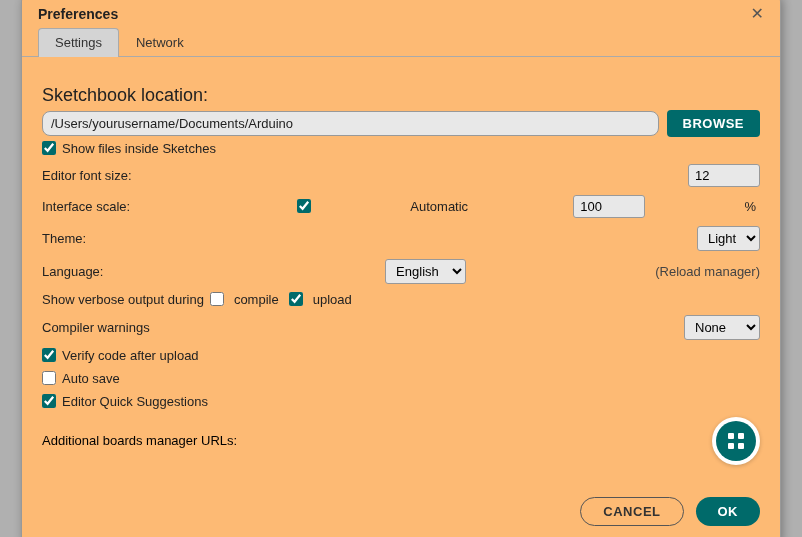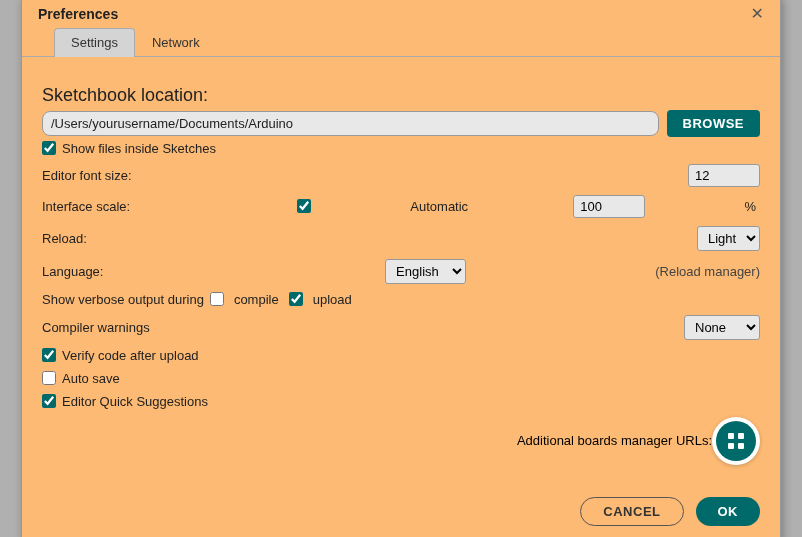--- a/index.html
+++ b/index.html
@@ -38,21 +38,21 @@
       background: none;
       border: none;
       cursor: pointer;
       font-size: 16px;
       color: #555;
       line-height: 1;
     }
     .tabs {
       display: flex;
       border-bottom: 1px solid #aaa;
-      padding: 0 32px;
+      padding: 0 16px;
       margin-bottom: 24px;
     }
     .tab {
       padding: 6px 16px;
       cursor: pointer;
       border: 1px solid transparent;
       border-bottom: none;
       border-radius: 4px 4px 0 0;
       font-size: 13px;
       color: #333;
@@ -204,21 +204,21 @@
       border-radius: 20px;
       padding: 6px 22px;
       font-size: 13px;
       font-weight: bold;
       cursor: pointer;
       letter-spacing: 0.5px;
     }
     .additional-row {
       display: flex;
       align-items: center;
-      justify-content: flex-end;
+      justify-content: space-between;
       margin-bottom: 4px;
     }
   </style>
 </head>
 <body>
 
 <div class="dialog">
   <div class="title-bar">
     <span class="title-bar-title">Preferences</span>
     <button class="close-btn">✕</button>
@@ -255,21 +255,21 @@
 
     <div class="row">
       <span class="label">Interface scale:</span>
       <input type="checkbox" checked="" style="">
       <span class="inline-label">Automatic</span>
       <input type="text" class="text-input" style="width: 72px; margin-left: 6px;" value="100">
       <span class="inline-label">%</span>
     </div>
 
     <div class="row">
-      <span class="label">Reload:</span>
+      <span class="label">Theme:</span>
       <select class="select-input">
         <option>Light</option>
         <option>Dark</option>
       </select>
     </div>
 
     <div class="row">
       <span class="label">Language:</span>
       <select class="select-input">
         <option>English</option>

